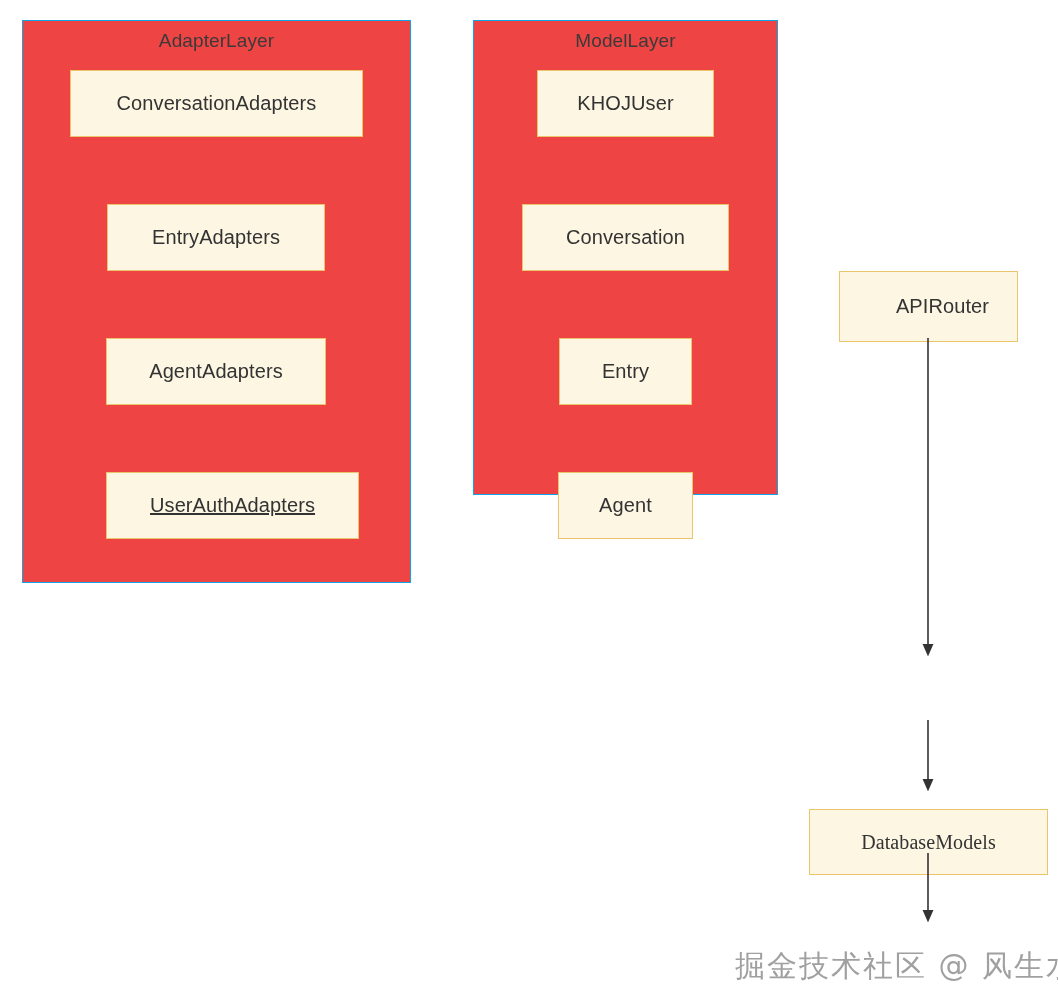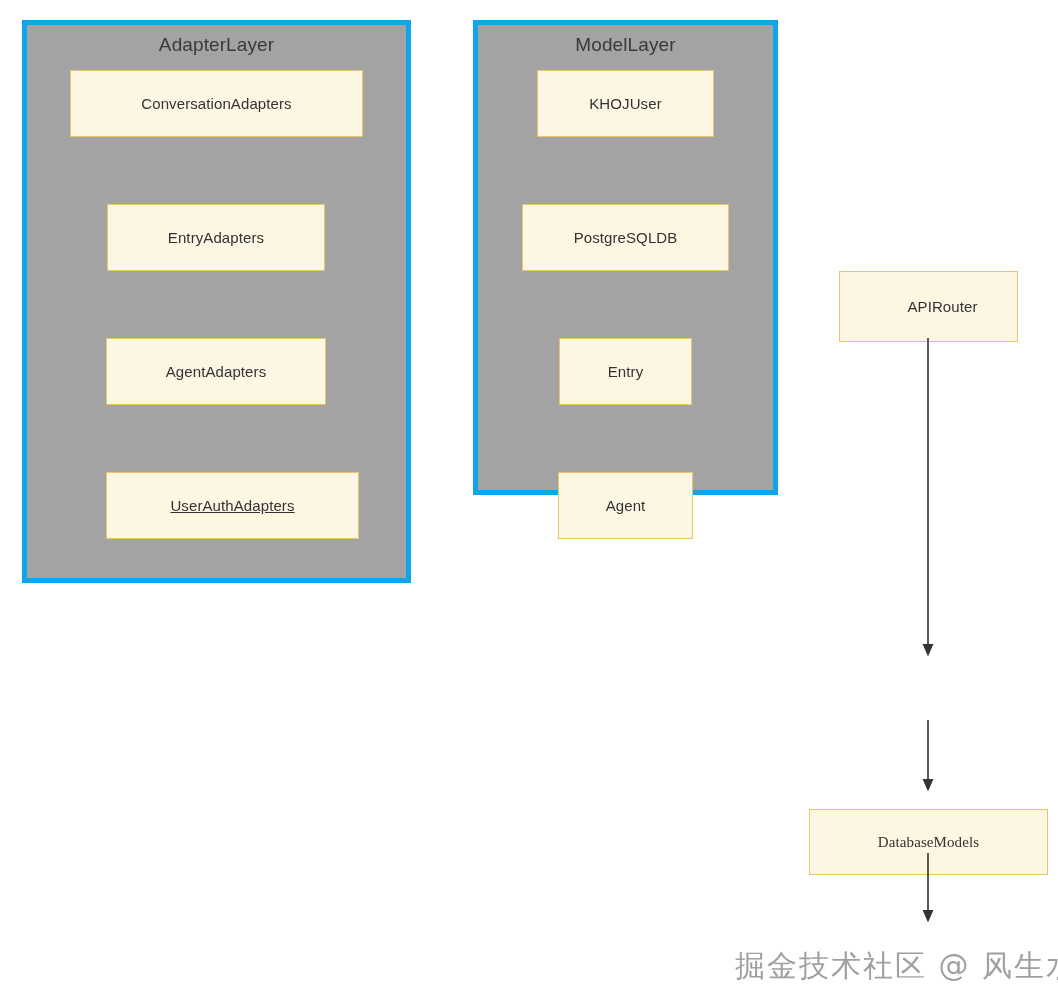--- a/index.html
+++ b/index.html
@@ -15,43 +15,43 @@
     overflow: hidden;
   }
   #canvas {
     position: relative;
     width: 1058px;
     height: 1007px;
     background: #ffffff;
   }
   .panel {
     position: absolute;
-    background: #a3a3a3;
-    border: 5px solid #0ea5e9;
+    background: #ef4444;
+    border: 1px solid #0ea5e9;
     box-sizing: border-box;
   }
   .panel-title {
     position: absolute;
     top: 9px;
     left: 0;
     right: 0;
     text-align: center;
     font-size: 19px;
     color: #3a3a3a;
     letter-spacing: 0.1px;
   }
   .node {
     position: absolute;
     background: #fdf6e3;
     border: 1.5px solid #eac56c;
     box-sizing: border-box;
     display: flex;
     align-items: center;
     justify-content: center;
-    font-size: 15px;
+    font-size: 20px;
     color: #333333;
     letter-spacing: 0.1px;
   }
   .edge-layer {
     position: absolute;
     left: 0;
     top: 0;
     width: 1058px;
     height: 1007px;
     pointer-events: none;
@@ -80,21 +80,21 @@
   <div class="panel" id="panel-1" style="left: 473px; top: 20px; width: 305px; height: 475px;">
     <div class="panel-title">ModelLayer</div>
   </div>
 
   <div class="node" id="n-0-0" style="left: 70px; top: 70px; width: 293px; height: 67px;">ConversationAdapters</div>
   <div class="node" id="n-0-1" style="left: 107px; top: 204px; width: 218px; height: 67px;">EntryAdapters</div>
   <div class="node" id="n-0-2" style="left: 106px; top: 338px; width: 220px; height: 67px;">AgentAdapters</div>
   <div class="node" id="n-0-3" style="left: 106px; top: 472px; width: 253px; height: 67px; text-decoration: underline;">UserAuthAdapters</div>
 
   <div class="node" id="n-1-0" style="left: 537px; top: 70px; width: 177px; height: 67px;">KHOJUser</div>
-  <div class="node" id="n-1-1" style="left: 522px; top: 204px; width: 207px; height: 67px;">PostgreSQLDB</div>
+  <div class="node" id="n-1-1" style="left: 522px; top: 204px; width: 207px; height: 67px;">Conversation</div>
   <div class="node" id="n-1-2" style="left: 559px; top: 338px; width: 133px; height: 67px;">Entry</div>
   <div class="node" id="n-1-3" style="left: 558px; top: 472px; width: 135px; height: 67px;">Agent</div>
 
   <div class="node" id="f-0" style="left: 839px; top: 271px; width: 179px; height: 71px; padding-left: 28px;">APIRouter</div>
   <div class="node" id="f-2" style="left: 809px; top: 809px; width: 239px; height: 66px; font-family: Liberation Serif, serif;">DatabaseModels</div>
 
   <svg class="edge-layer">
     <defs>
       <marker id="arrowhead" markerWidth="8" markerHeight="8" refX="4" refY="4" orient="auto" markerUnits="strokeWidth">
         <path d="M0,0.5 L8,4 L0,7.5 z" fill="#333333"></path>

